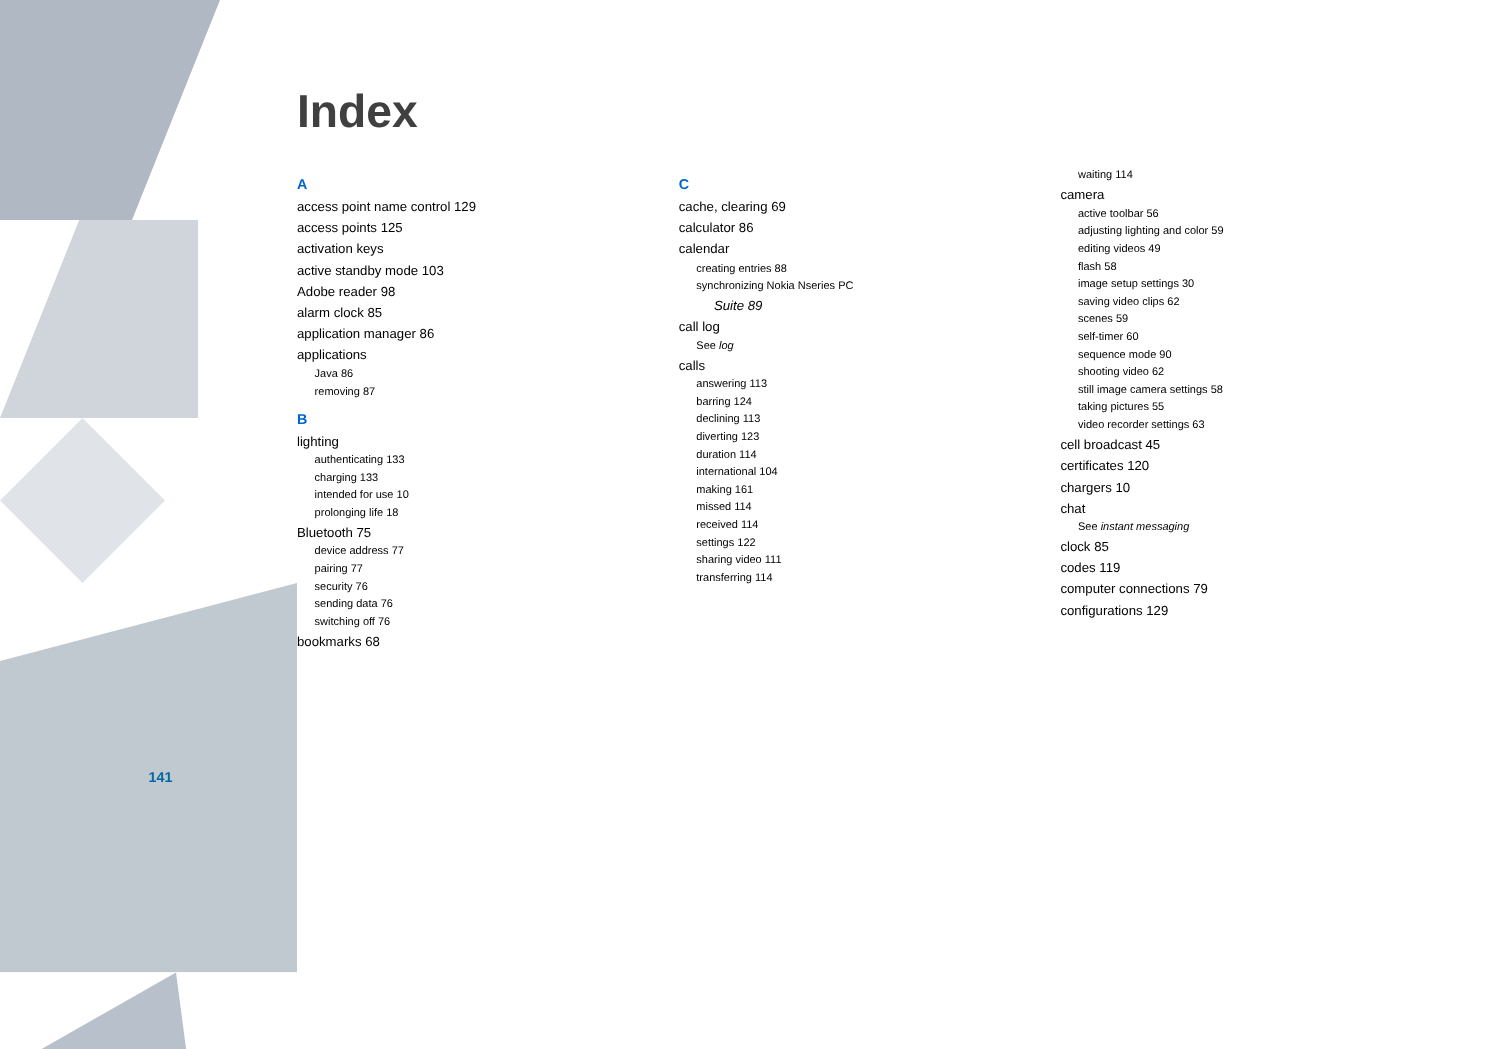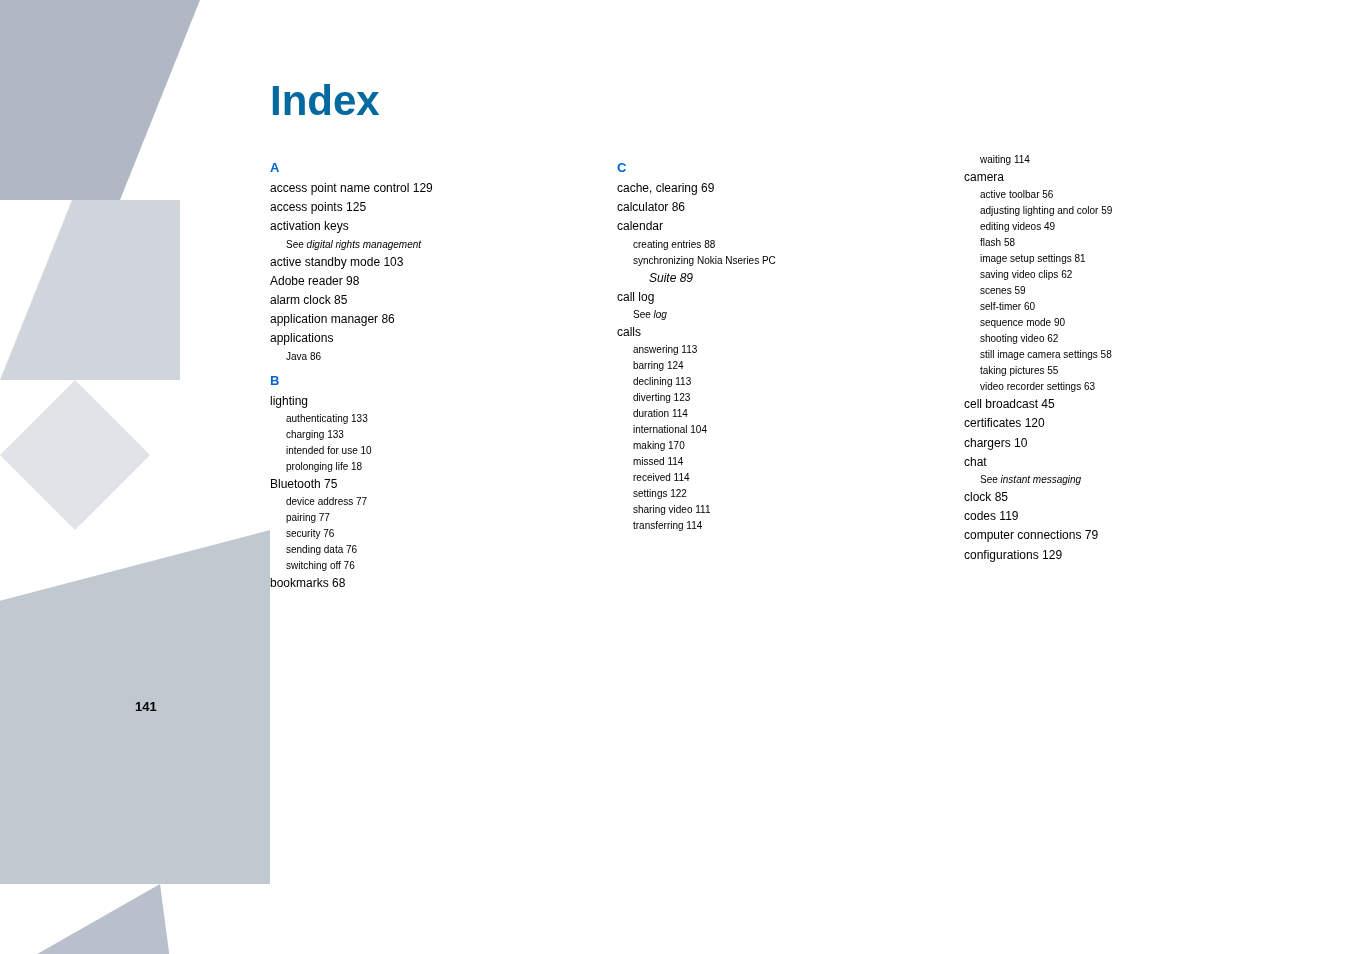--- a/index.html
+++ b/index.html
@@ -60,38 +60,38 @@
       clip-path: polygon(0 30%, 80% 0, 100% 100%, 0 100%);
     }
 
     
     .page-number {
       position: absolute;
       left: 135px;
       bottom: 240px;
       font-size: 13px;
       font-weight: bold;
-      color: #000000;
+      color: #0369a1;
       z-index: 10;
     }
 
     
     .content {
       position: absolute;
       left: 270px;
       top: 80px;
       right: 40px;
       bottom: 40px;
     }
 
     
     .index-title {
       font-size: 42px;
       font-weight: bold;
-      color: #0369a1;
+      color: #404040;
       margin-bottom: 30px;
       line-height: 1;
     }
 
     
     .columns {
       display: flex;
       gap: 0;
       align-items: flex-start;
     }
@@ -153,27 +153,27 @@
 <div class="content">
   <h1 class="index-title">Index</h1>
 
   <div class="columns">
 
     <div class="column">
       <div class="section-letter">A</div>
       <div class="entry entry-main">access point name control  129</div>
       <div class="entry entry-main">access points  125</div>
       <div class="entry entry-main">activation keys</div>
-      <div class="entry entry-sub">See <span class="italic">digital rights management</span></div>
       <div class="entry entry-main">active standby mode  103</div>
       <div class="entry entry-main">Adobe reader  98</div>
       <div class="entry entry-main">alarm clock  85</div>
       <div class="entry entry-main">application manager  86</div>
       <div class="entry entry-main">applications</div>
       <div class="entry entry-sub">Java  86</div>
+      <div class="entry entry-sub">removing  87</div>
 
       <div class="section-letter">B</div>
       <div class="entry entry-main">lighting</div>
       <div class="entry entry-sub">authenticating  133</div>
       <div class="entry entry-sub">charging  133</div>
       <div class="entry entry-sub">intended for use  10</div>
       <div class="entry entry-sub">prolonging life  18</div>
       <div class="entry entry-main">Bluetooth  75</div>
       <div class="entry entry-sub">device address  77</div>
       <div class="entry entry-sub">pairing  77</div>
@@ -193,36 +193,36 @@
       <div class="entry entry-sub2">Suite  89</div>
       <div class="entry entry-main">call log</div>
       <div class="entry entry-sub">See <span class="italic">log</span></div>
       <div class="entry entry-main">calls</div>
       <div class="entry entry-sub">answering  113</div>
       <div class="entry entry-sub">barring  124</div>
       <div class="entry entry-sub">declining  113</div>
       <div class="entry entry-sub">diverting  123</div>
       <div class="entry entry-sub">duration  114</div>
       <div class="entry entry-sub">international  104</div>
-      <div class="entry entry-sub">making  170</div>
+      <div class="entry entry-sub">making  161</div>
       <div class="entry entry-sub">missed  114</div>
       <div class="entry entry-sub">received  114</div>
       <div class="entry entry-sub">settings  122</div>
       <div class="entry entry-sub">sharing video  111</div>
       <div class="entry entry-sub">transferring  114</div>
     </div>
 
     <div class="column">
       <div class="entry entry-sub">waiting  114</div>
       <div class="entry entry-main">camera</div>
       <div class="entry entry-sub">active toolbar  56</div>
       <div class="entry entry-sub">adjusting lighting and color  59</div>
       <div class="entry entry-sub">editing videos  49</div>
       <div class="entry entry-sub">flash  58</div>
-      <div class="entry entry-sub">image setup settings  81</div>
+      <div class="entry entry-sub">image setup settings  30</div>
       <div class="entry entry-sub">saving video clips  62</div>
       <div class="entry entry-sub">scenes  59</div>
       <div class="entry entry-sub">self-timer  60</div>
       <div class="entry entry-sub">sequence mode  90</div>
       <div class="entry entry-sub">shooting video  62</div>
       <div class="entry entry-sub">still image camera settings  58</div>
       <div class="entry entry-sub">taking pictures  55</div>
       <div class="entry entry-sub">video recorder settings  63</div>
       <div class="entry entry-main">cell broadcast  45</div>
       <div class="entry entry-main">certificates  120</div>

